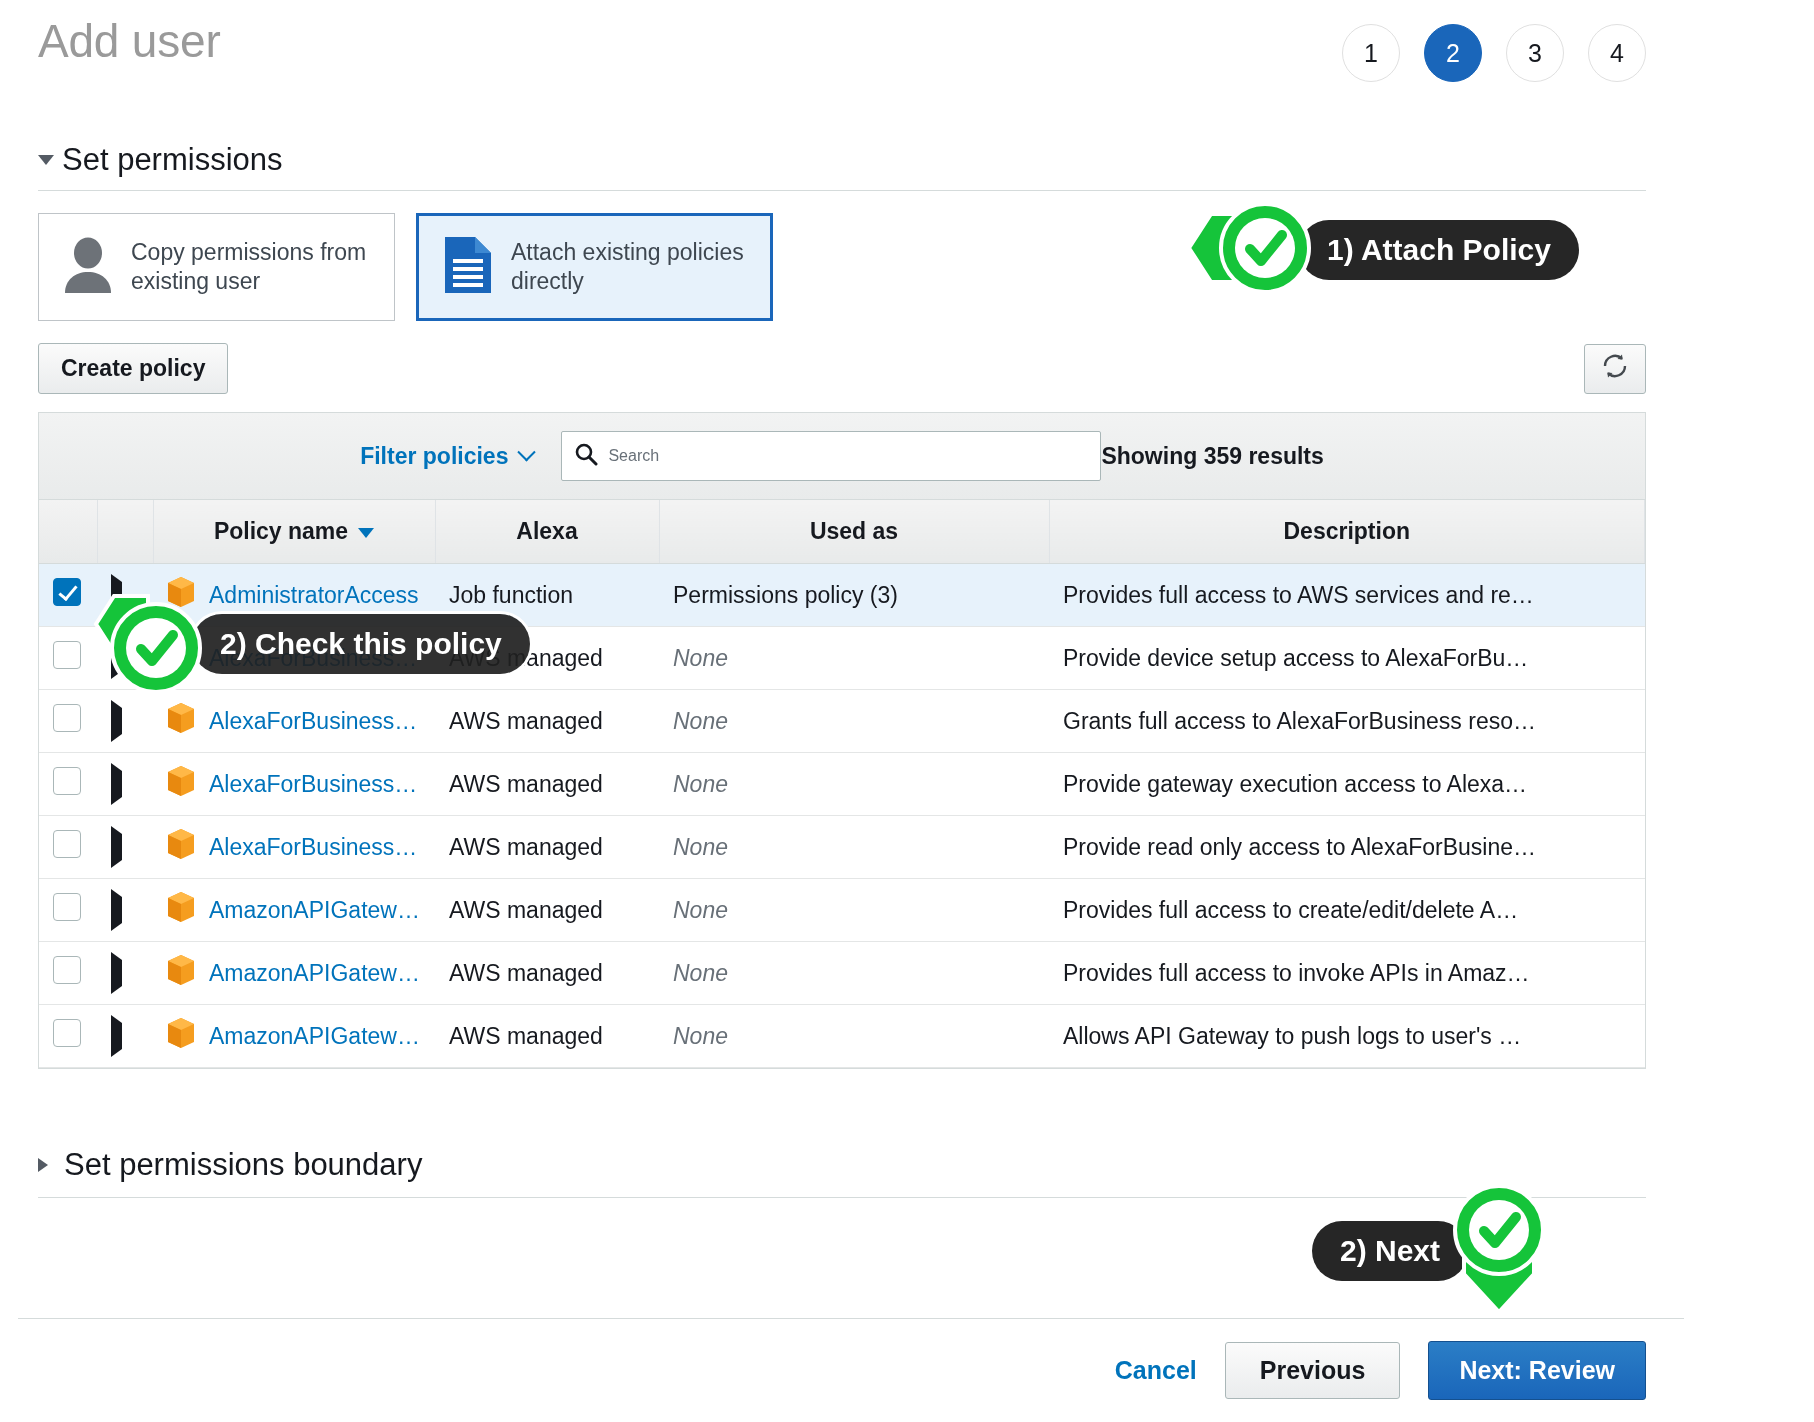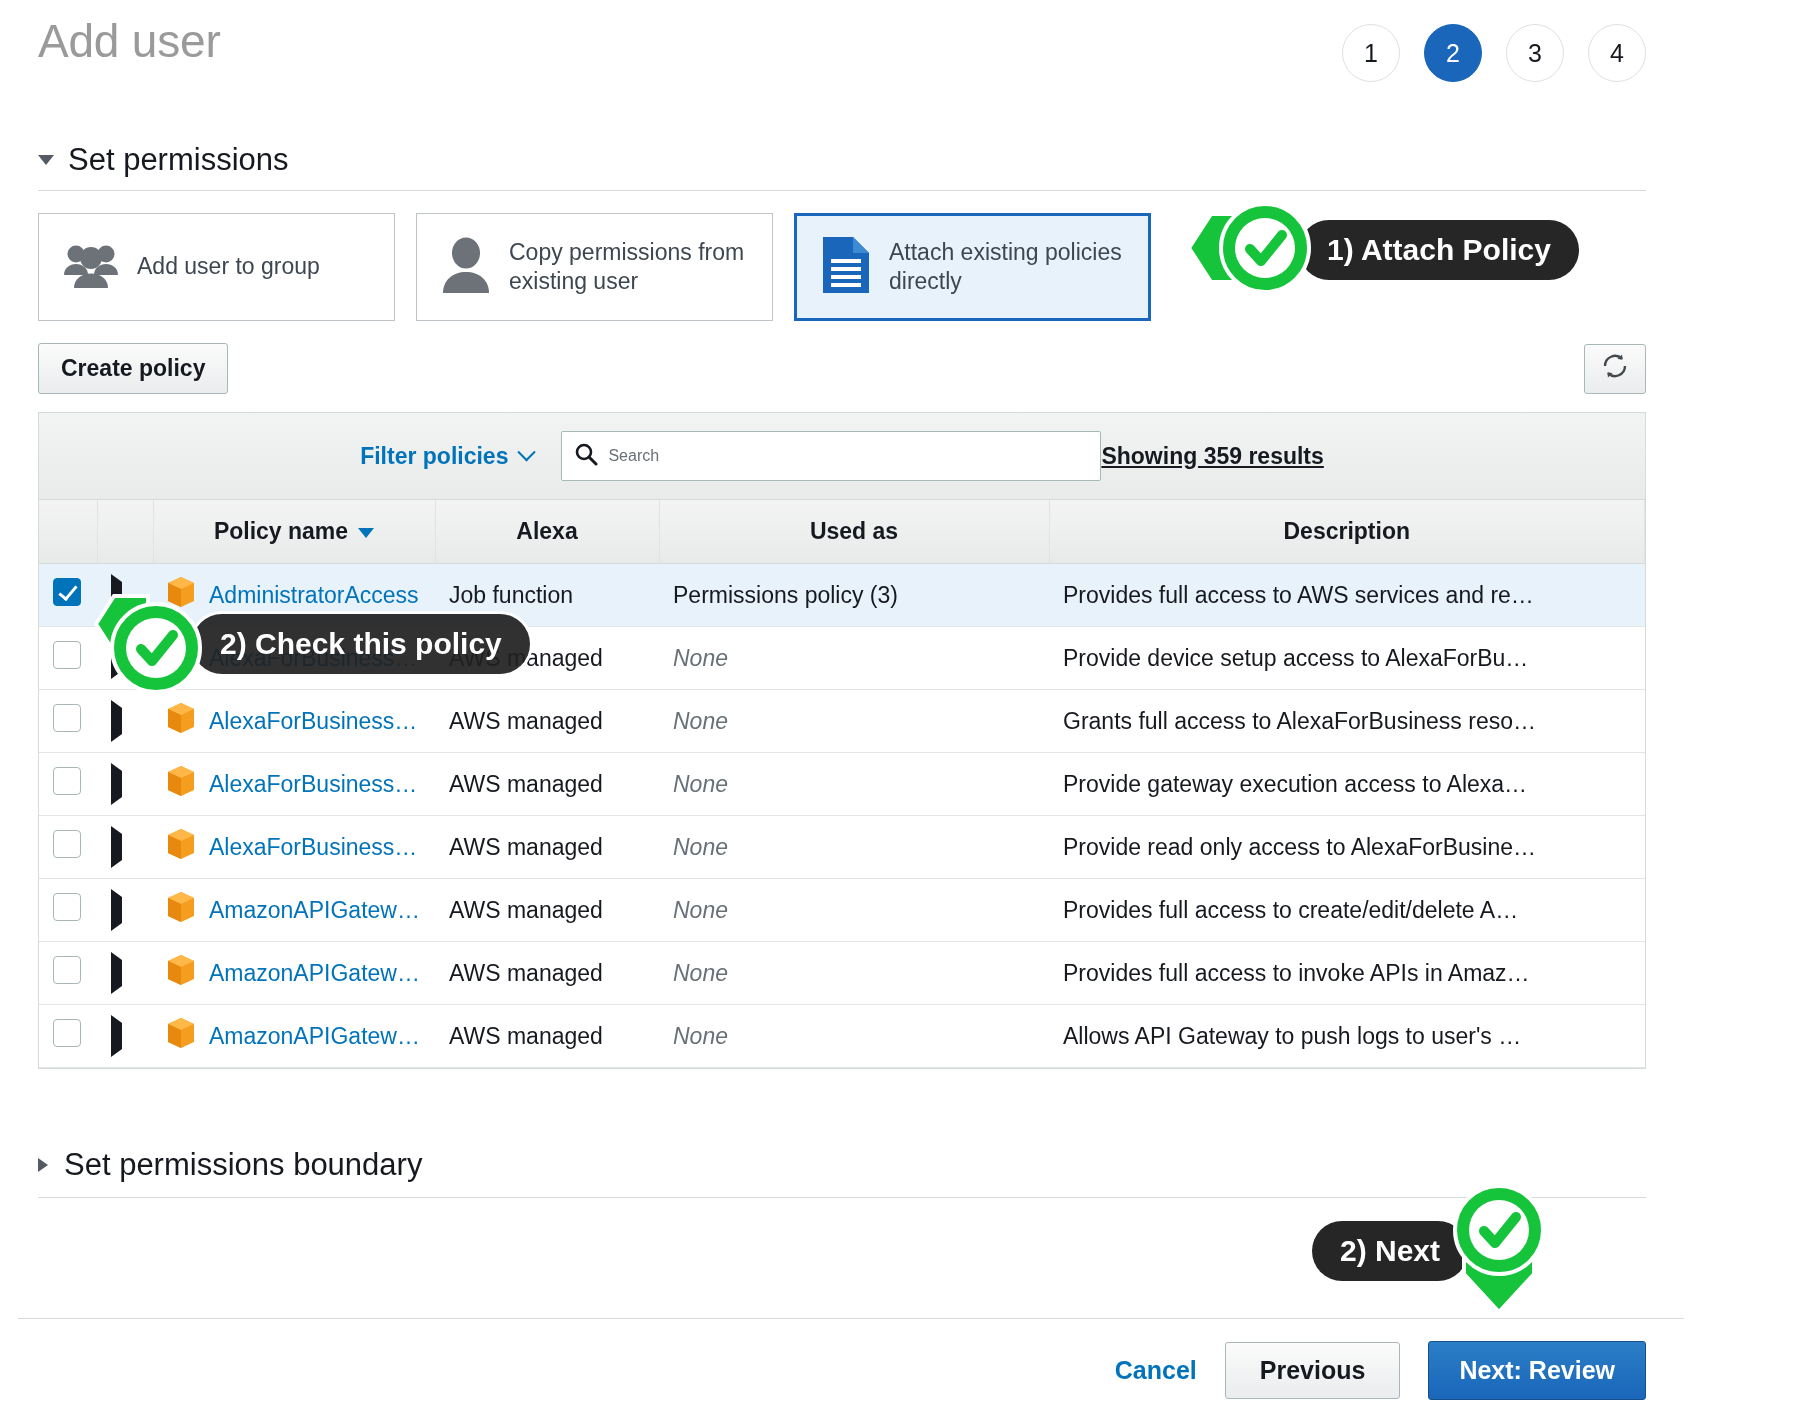--- a/index.html
+++ b/index.html
@@ -54,21 +54,21 @@
     background: #1a66ba;
     border-color: #1a66ba;
     color: #ffffff;
   }
 
   
   .section-head {
     margin: 22px 38px 0 38px;
     display: flex;
     align-items: center;
-    gap: 14px;
+    gap: 8px;
     padding-bottom: 12px;
     border-bottom: 1px solid #d5dbdb;
   }
   .caret-down {
     width: 0; height: 0;
     border-left: 8px solid transparent;
     border-right: 8px solid transparent;
     border-top: 10px solid #545b64;
   }
   .caret-right {
@@ -181,21 +181,20 @@
     gap: 10px;
   }
   .search-placeholder {
     font-size: 16px;
     color: #687078;
   }
   .results-count {
     font-size: 23px;
     font-weight: bold;
     color: #16191f;
-    text-decoration: underline;
   }
 
   table.policies {
     width: 100%;
     border-collapse: collapse;
     table-layout: fixed;
   }
   table.policies th {
     background: linear-gradient(#f3f3f3, #e8eaea);
     border-bottom: 1px solid #d5dbdb;
@@ -353,33 +352,20 @@
     </div>
   </div>
 
   <div class="section-head">
     <span class="caret-down"></span>
     <span class="section-title">Set permissions</span>
   </div>
 
   <div class="cards">
 
-    <div class="card">
-      <span class="icon-group">
-        <svg width="56" height="46" viewBox="0 0 56 46">
-          <circle cx="13" cy="12" r="8.5" fill="#6d7278"></circle>
-          <path d="M1 33c0-7 5.5-11 12-11s12 4 12 11z" fill="#6d7278"></path>
-          <circle cx="43" cy="12" r="8.5" fill="#6d7278"></circle>
-          <path d="M31 33c0-7 5.5-11 12-11s12 4 12 11z" fill="#6d7278"></path>
-          <circle cx="28" cy="16" r="11" fill="#6d7278"></circle>
-          <path d="M11 46c0-9 7.5-14.5 17-14.5S45 37 45 46z" fill="#6d7278"></path>
-        </svg>
-      </span>
-      <span class="card-label">Add user to group</span>
-    </div>
 
     <div class="card">
       <span class="icon-user">
         <svg width="50" height="56" viewBox="0 0 50 56">
           <ellipse cx="25" cy="16" rx="14" ry="15.5" fill="#6d7278"></ellipse>
           <path d="M2 56c0-13 10-21 23-21s23 8 23 21z" fill="#6d7278"></path>
         </svg>
       </span>
       <span class="card-label">Copy permissions from existing user</span>
     </div>

